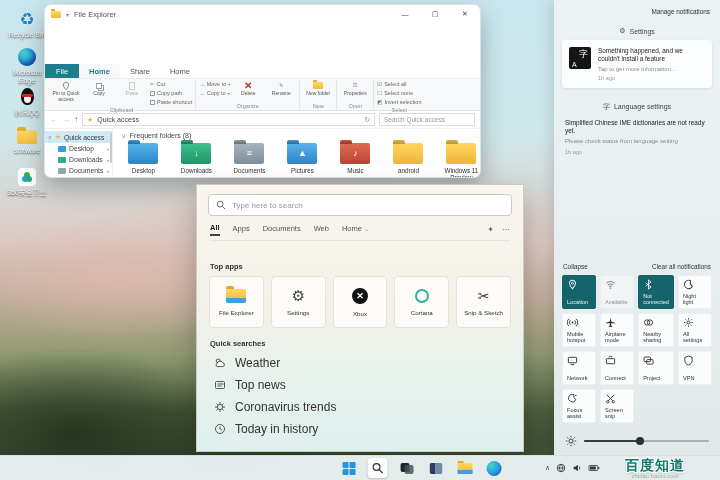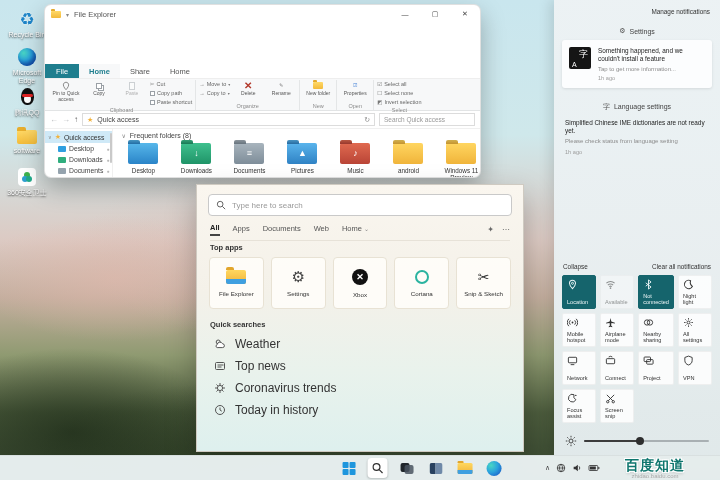--- a/index.html
+++ b/index.html
@@ -100,21 +100,21 @@
     border:1px solid #cfcac1;box-shadow:0 12px 28px rgba(0,0,0,.25);overflow:hidden;
     background:linear-gradient(180deg,#faf6ef 0%,#f4f1e9 40%,#e9f2ec 70%,#def0ee 100%);}
   .sbox{margin:9px 11px 7px;height:22px;background:#fff;border:1px solid #c9c9c9;border-radius:4px;display:flex;align-items:center;gap:6px;padding:0 7px;}
   .sbox input{border:none;outline:none;flex:1;font-size:8px;color:#555;background:transparent;font-family:"Liberation Sans",sans-serif;}
   .sbox input::placeholder{color:#9a9a9a;}
   .stabs{display:flex;align-items:center;gap:13px;margin:2px 13px 0;font-size:7.5px;color:#555;padding-bottom:4px;border-bottom:1px solid #e7e2d8;}
   .stab{padding-bottom:2px;}
   .stab.active{color:#222;font-weight:bold;border-bottom:2px solid #444;}
   .stab .chev{font-size:6px;color:#888;margin-left:2px;}
   .sticons{margin-left:auto;display:flex;gap:8px;color:#666;font-size:8px;}
-  .toplabel{margin:2px 13px 5px;font-size:7.5px;font-weight:bold;color:#333;}
+  .toplabel{margin:21px 13px 5px;font-size:7.5px;font-weight:bold;color:#333;}
   .apps{display:flex;gap:7px;margin:0 12px;}
   .appcard{width:55px;height:52px;background:rgba(255,254,250,.85);border:1px solid #e8e2d4;border-radius:4px;display:flex;flex-direction:column;align-items:center;justify-content:center;gap:6px;}
   .applabel{font-size:6.2px;color:#333;white-space:nowrap;}
   .ai-settings{font-size:15px;color:#444;line-height:1;}
   .ai-xbox{width:16px;height:16px;border-radius:50%;background:#111;display:flex;align-items:center;justify-content:center;color:#fff;font-size:9px;font-weight:bold;}
   .ai-cortana{width:14px;height:14px;border-radius:50%;border:2.5px solid #2bb3a0;}
   .ai-snip{font-size:14px;color:#333;line-height:1;}
   .ai-folder{position:relative;width:20px;height:14px;border-radius:2px;background:linear-gradient(180deg,#ffd75f,#efb23a);}
   .ai-folder::before{content:"";position:absolute;top:-3px;left:0;width:8px;height:3px;background:#e2a62c;border-radius:2px 2px 0 0;}
   .ai-folder::after{content:"";position:absolute;bottom:0;left:0;width:100%;height:5px;border-radius:0 0 2px 2px;background:#3f9fe0;}

